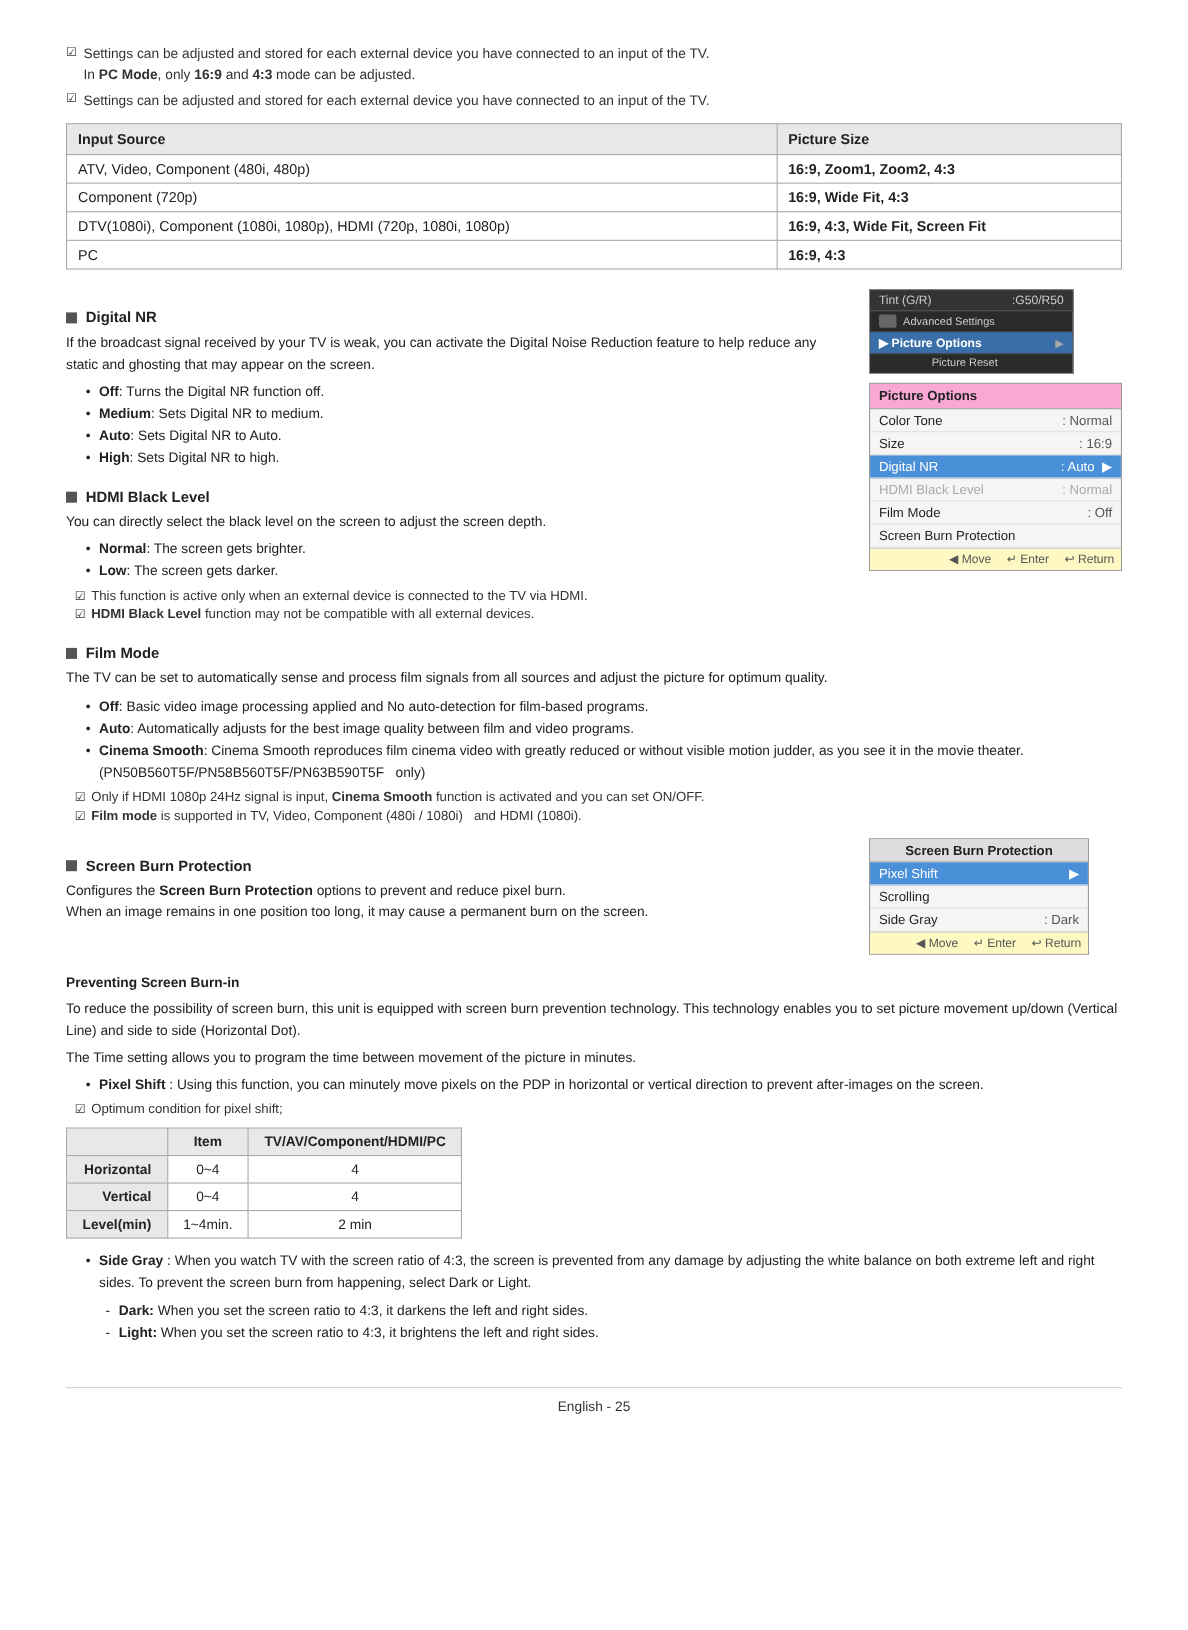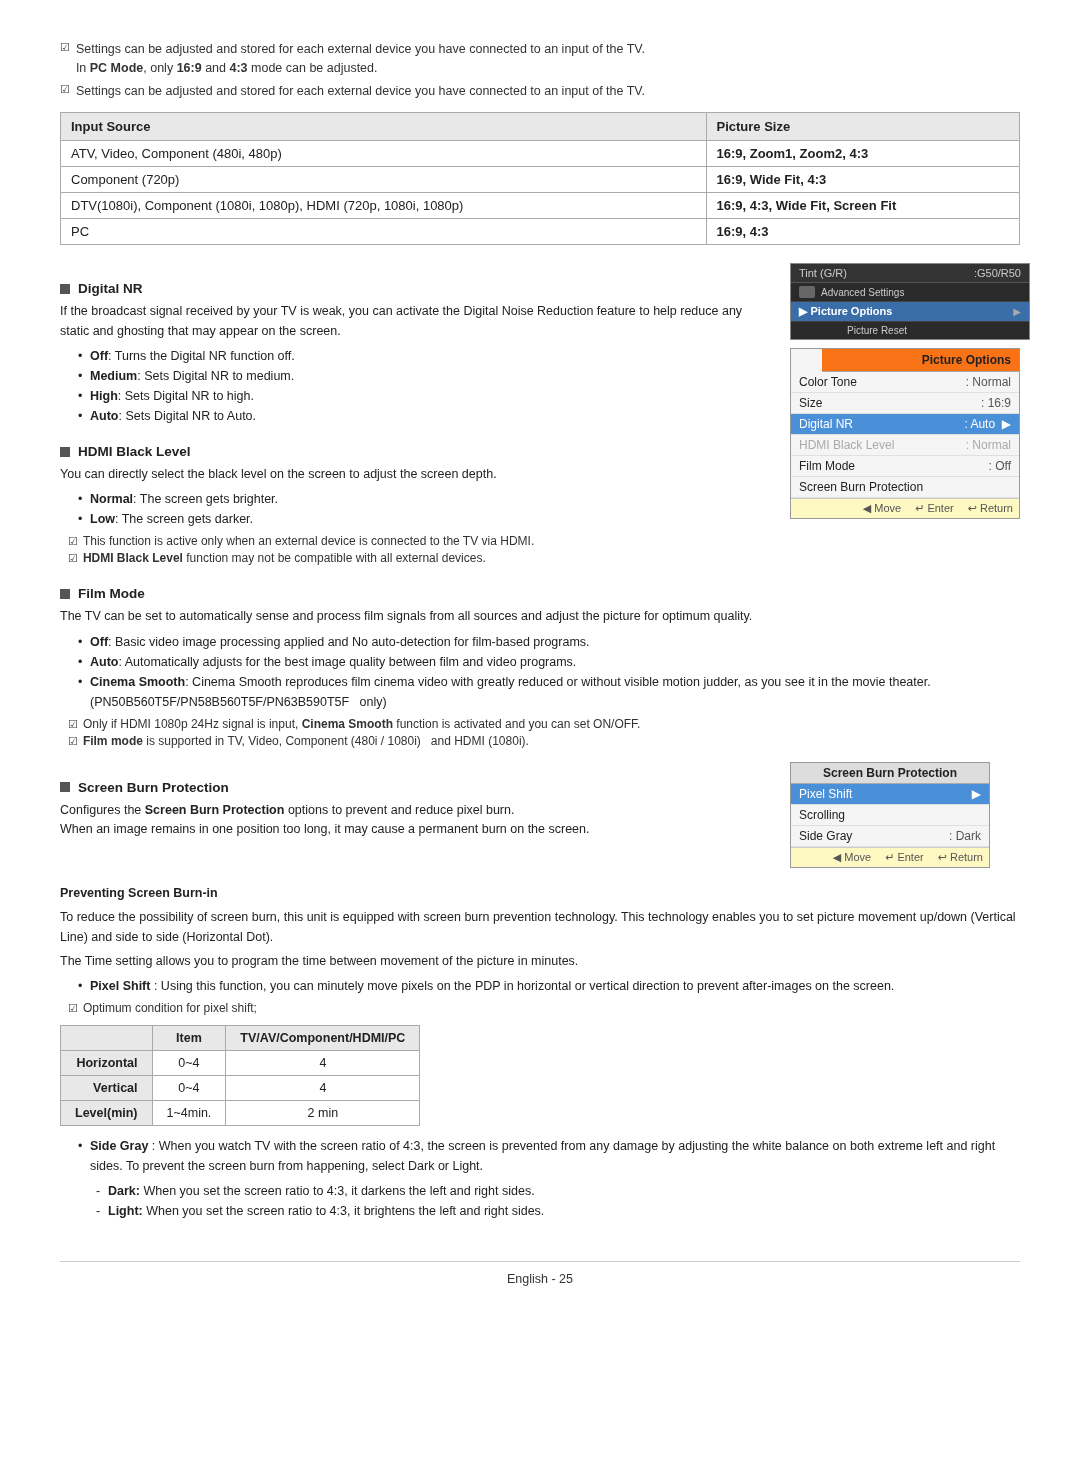--- a/index.html
+++ b/index.html
@@ -102,27 +102,26 @@
     .two-col-side { width: 230px; flex-shrink: 0; }
 
     
     .menu-panel {
       border: 1px solid #999;
       background: #f5f5f5;
       font-size: 12px;
       margin-bottom: 10px;
     }
     .menu-panel-title {
-      background: #f97316;
+      background: #f9a8d4;
       padding: 4px 8px;
       font-weight: bold;
       font-size: 12px;
       border-bottom: 1px solid #aaa;
-      text-align: right;
-      margin-left: 31px;
+      text-align: left;
     }
     .menu-item {
       padding: 3px 8px;
       display: flex;
       justify-content: space-between;
       border-bottom: 1px solid #e0e0e0;
       font-size: 12px;
     }
     .menu-item:last-child { border-bottom: none; }
     .menu-item.highlighted {
@@ -132,21 +131,21 @@
     .menu-item-right { color: #555; }
     .menu-item.highlighted .menu-item-right { color: #fff; }
 
     
     .tv-panel {
       border: 1px solid #888;
       background: #2a2a2a;
       color: #eee;
       font-size: 11.5px;
       padding: 0;
-      width: 240px;
+      width: 186px;
       margin-bottom: 8px;
     }
     .tv-panel-row {
       display: flex;
       align-items: center;
       padding: 3px 8px;
       border-bottom: 1px solid #444;
     }
     .tv-panel-row:last-child { border-bottom: none; margin-left: 48px; }
     .tv-panel-row.selected { background: #3a6ea8; }
@@ -287,22 +286,22 @@
 <div class="two-col">
   <div class="two-col-main">
     <div class="section-heading">
       <span class="section-square"></span>
       <span>Digital NR</span>
     </div>
     <p class="body-text">If the broadcast signal received by your TV is weak, you can activate the Digital Noise Reduction feature to help reduce any static and ghosting that may appear on the screen.</p>
     <ul class="bullet-list">
       <li><b>Off</b>: Turns the Digital NR function off.</li>
       <li><b>Medium</b>: Sets Digital NR to medium.</li>
+      <li><b>Auto</b>: Sets Digital NR to Auto.</li>
       <li><b>High</b>: Sets Digital NR to high.</li>
-      <li><b>Auto</b>: Sets Digital NR to Auto.</li>
     </ul>
 
     <div class="section-heading">
       <span class="section-square"></span>
       <span>HDMI Black Level</span>
     </div>
     <p class="body-text">You can directly select the black level on the screen to adjust the screen depth.</p>
     <ul class="bullet-list">
       <li><b>Normal</b>: The screen gets brighter.</li>
       <li><b>Low</b>: The screen gets darker.</li>

